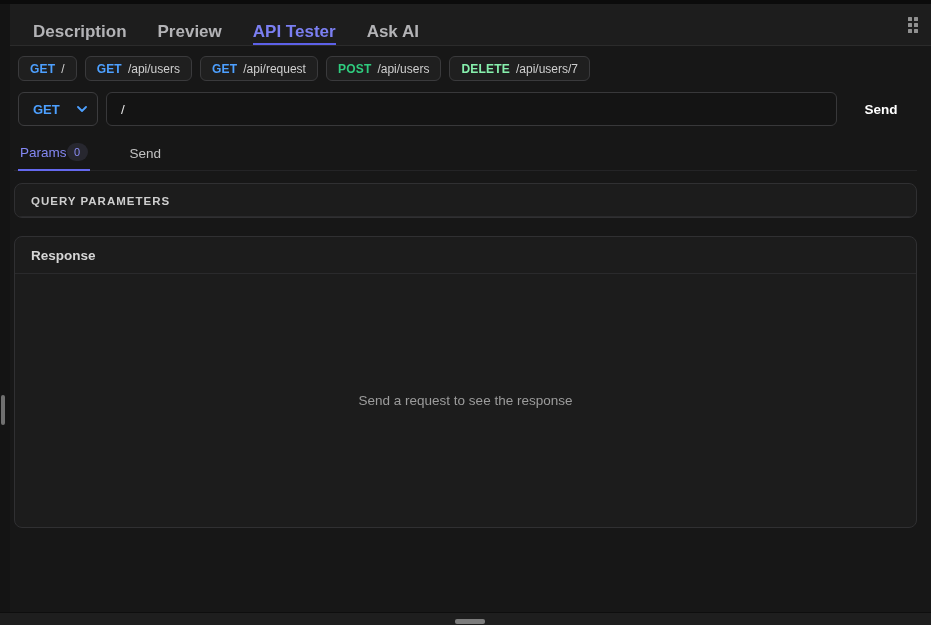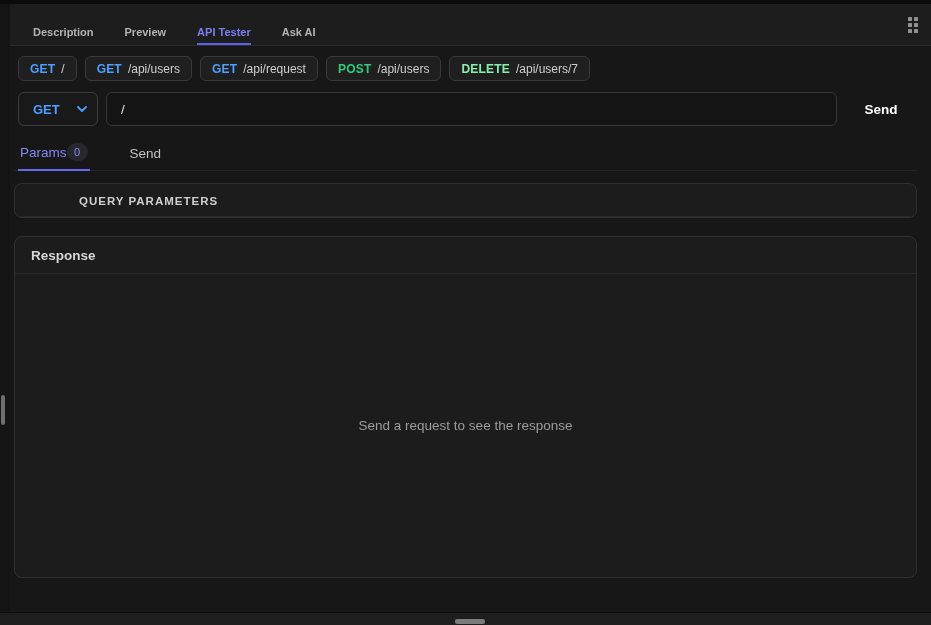--- a/index.html
+++ b/index.html
@@ -18,21 +18,21 @@
 
   
   .tabbar {
     height: 42px; background: #1d1d1d;
     border-bottom: 1px solid #2b2b2b;
     display: flex; align-items: stretch;
     padding-left: 33px; position: relative;
   }
   .tab {
     display: flex; align-items: center;
-    margin-right: 31px; font-size: 11px; font-weight: 600;
+    margin-right: 31px; font-size: 17px; font-weight: 600;
     color: #b3b3b6; cursor: pointer;
     border-bottom: 2px solid transparent; padding-top: 16px;
   }
   .tab.active { color: #7b7ff2; border-bottom-color: #5d61e8; }
   .grip {
     position: absolute; right: 13px; top: 50%; transform: translateY(-50%);
     display: grid; grid-template-columns: repeat(2, 4px); grid-auto-rows: 4px;
     gap: 2px; cursor: pointer;
   }
   .grip span { background: #909090; border-radius: 0.5px; }
@@ -95,31 +95,31 @@
   .subtab.active .badge { color: #8b8df5; background: #27272f; }
 
   
   .panel {
     border: 1px solid #303032; border-radius: 8px;
     background: #1c1c1c; overflow: hidden;
   }
   .qp-panel { margin-top: 12px; }
   .panel-header { padding: 7px 16px; border-bottom: 1px solid #2a2a2c; }
   .qp-title {
-    font-size: 11.5px; letter-spacing: 1px; color: #cfcfcf; font-weight: 600; margin-left: 48px;
+    font-size: 11.5px; letter-spacing: 1px; color: #cfcfcf; font-weight: 600;
   }
   .qp-body { padding: 10px; }
   .add-param {
     display: block; width: 100%;
     border: 1px dashed #4c4c4e; border-radius: 6px; background: none;
     color: #a9a9a9; font-size: 12px; padding: 6px 0; cursor: pointer;
     font-family: "Liberation Sans", sans-serif;
   }
 
-  .response-panel { margin-top: 18px; height: 342px; display: flex; flex-direction: column; }
+  .response-panel { margin-top: 18px; height: 292px; display: flex; flex-direction: column; }
   .response-title { font-size: 13.5px; font-weight: 700; color: #d6d6d6; }
   .response-header { padding: 9px 16px; border-bottom: 1px solid #2a2a2c; }
   .response-body {
     flex: 1; display: flex; align-items: center; justify-content: center;
     color: #9c9c9c; font-size: 13.5px;
   }
 
   
   .left-strip {
     position: absolute; left: 0; top: 4px; bottom: 13px; width: 10px;

